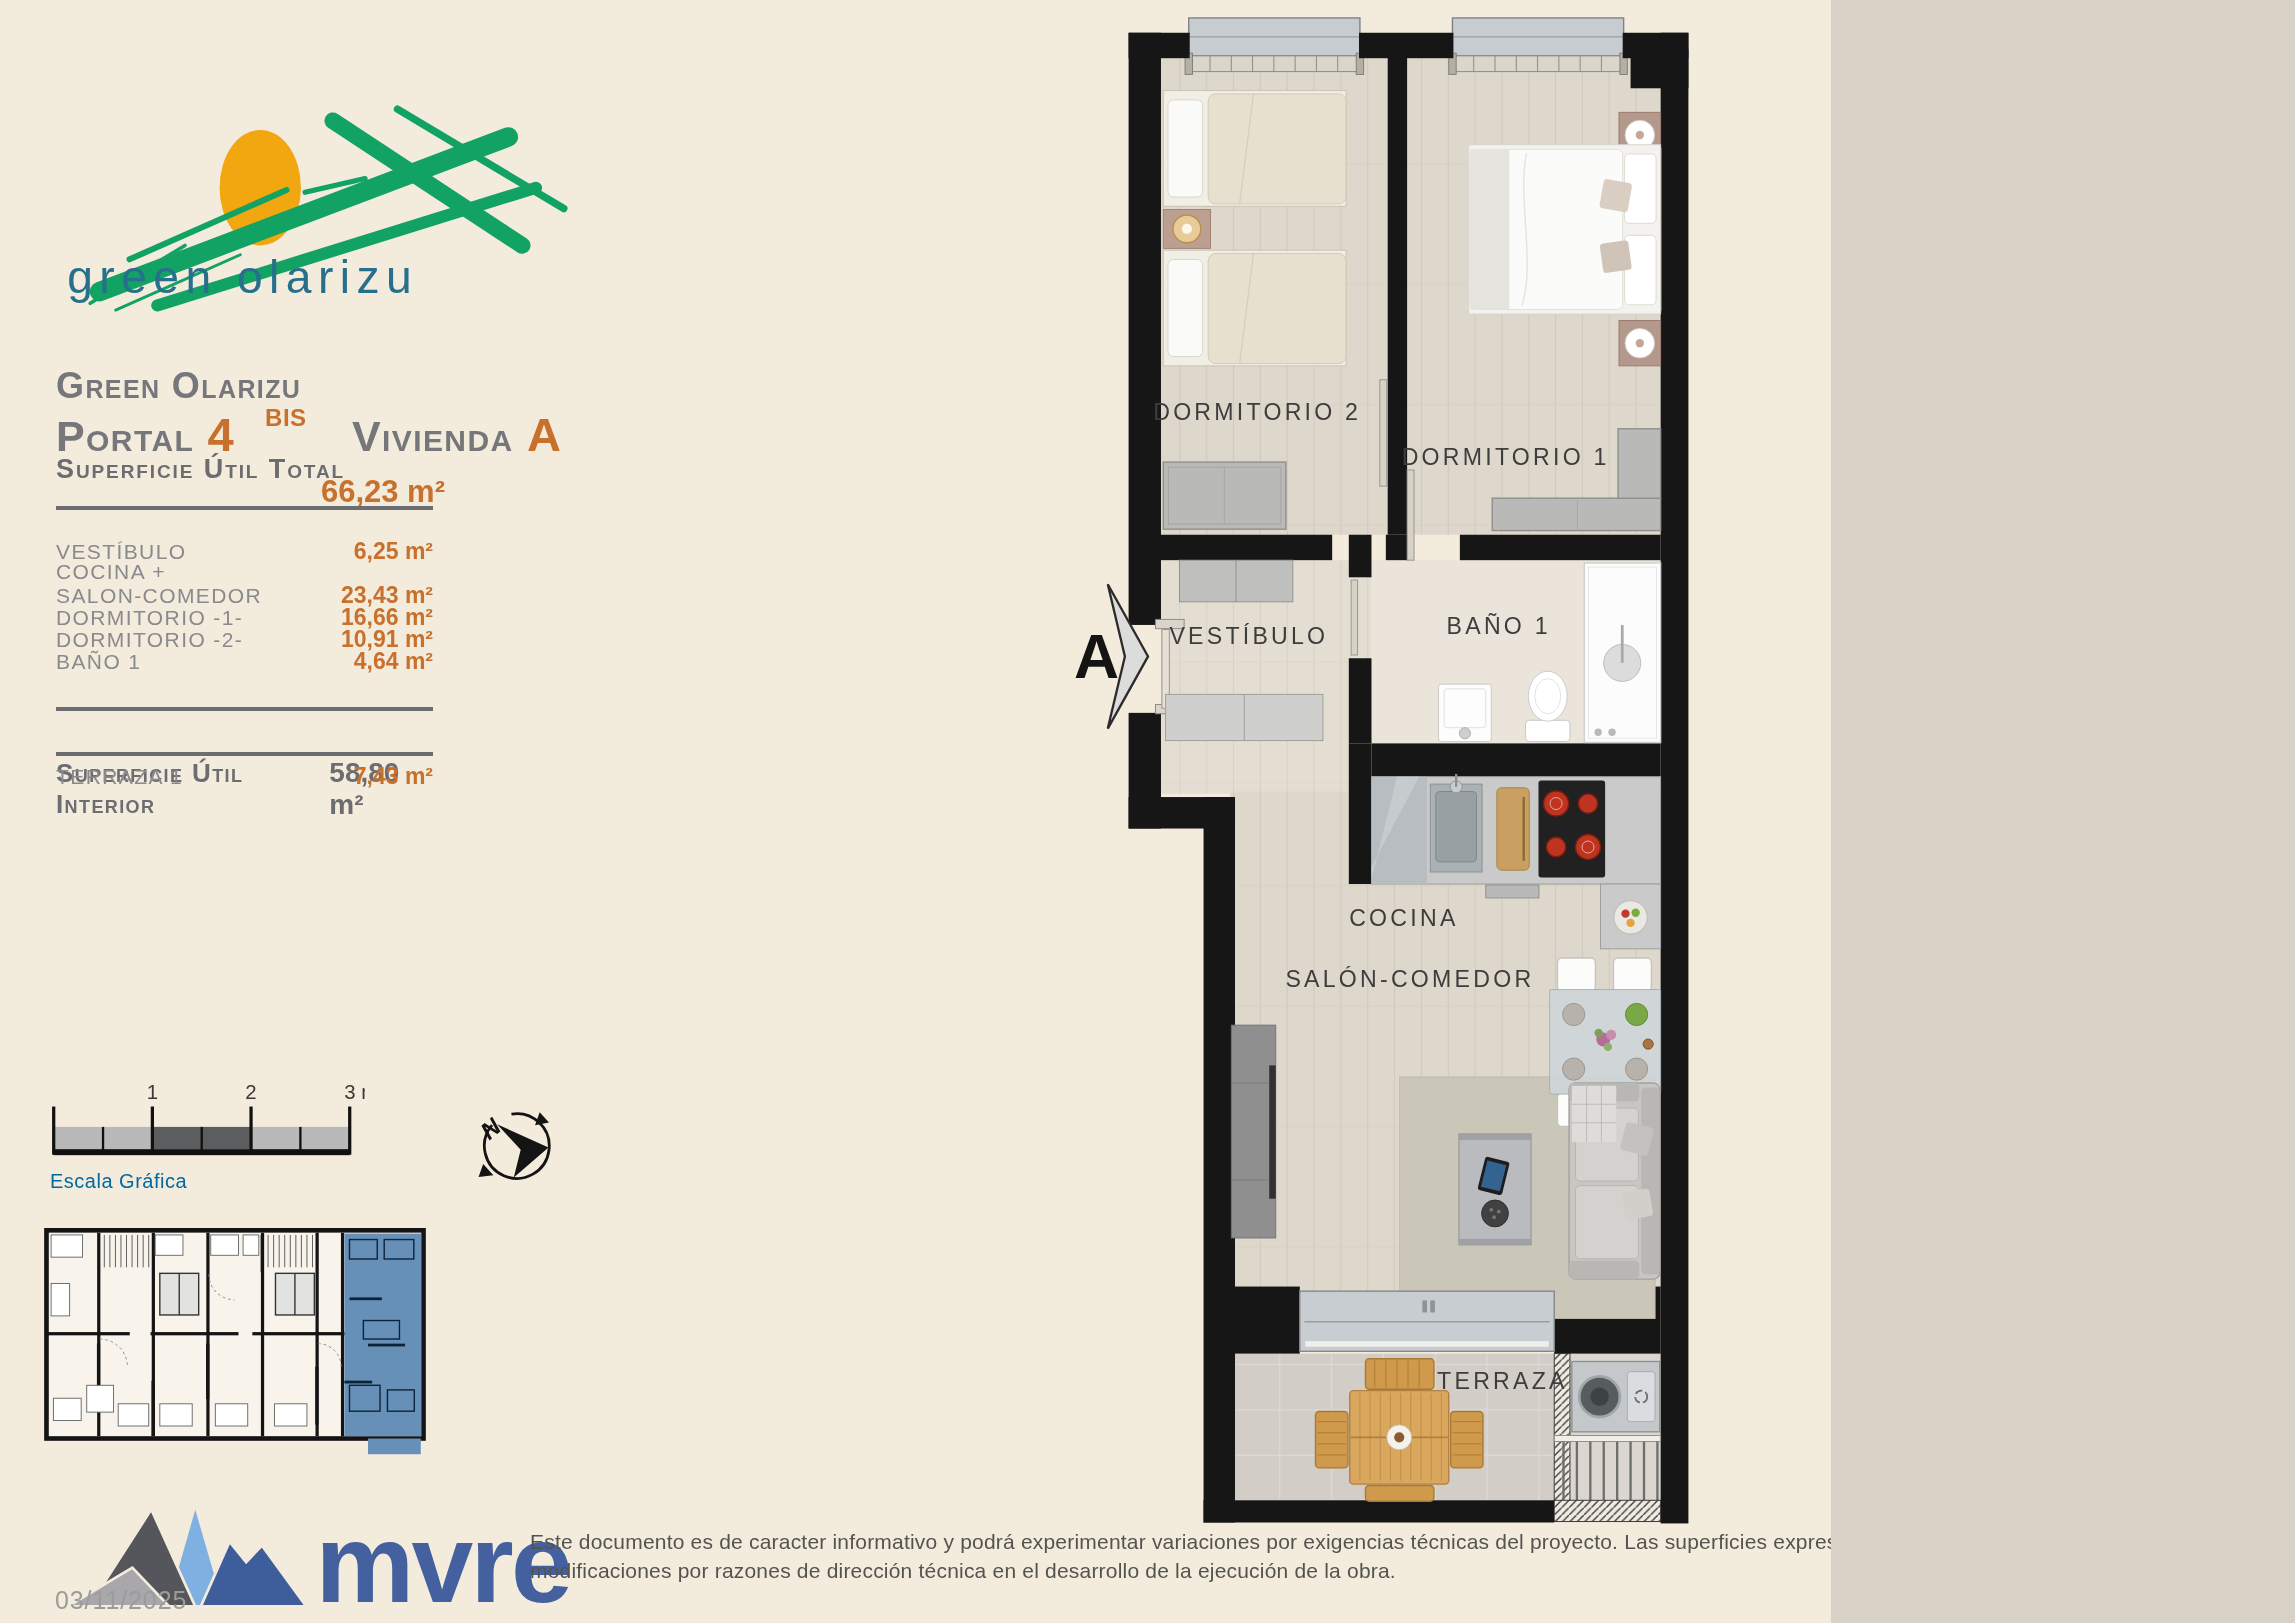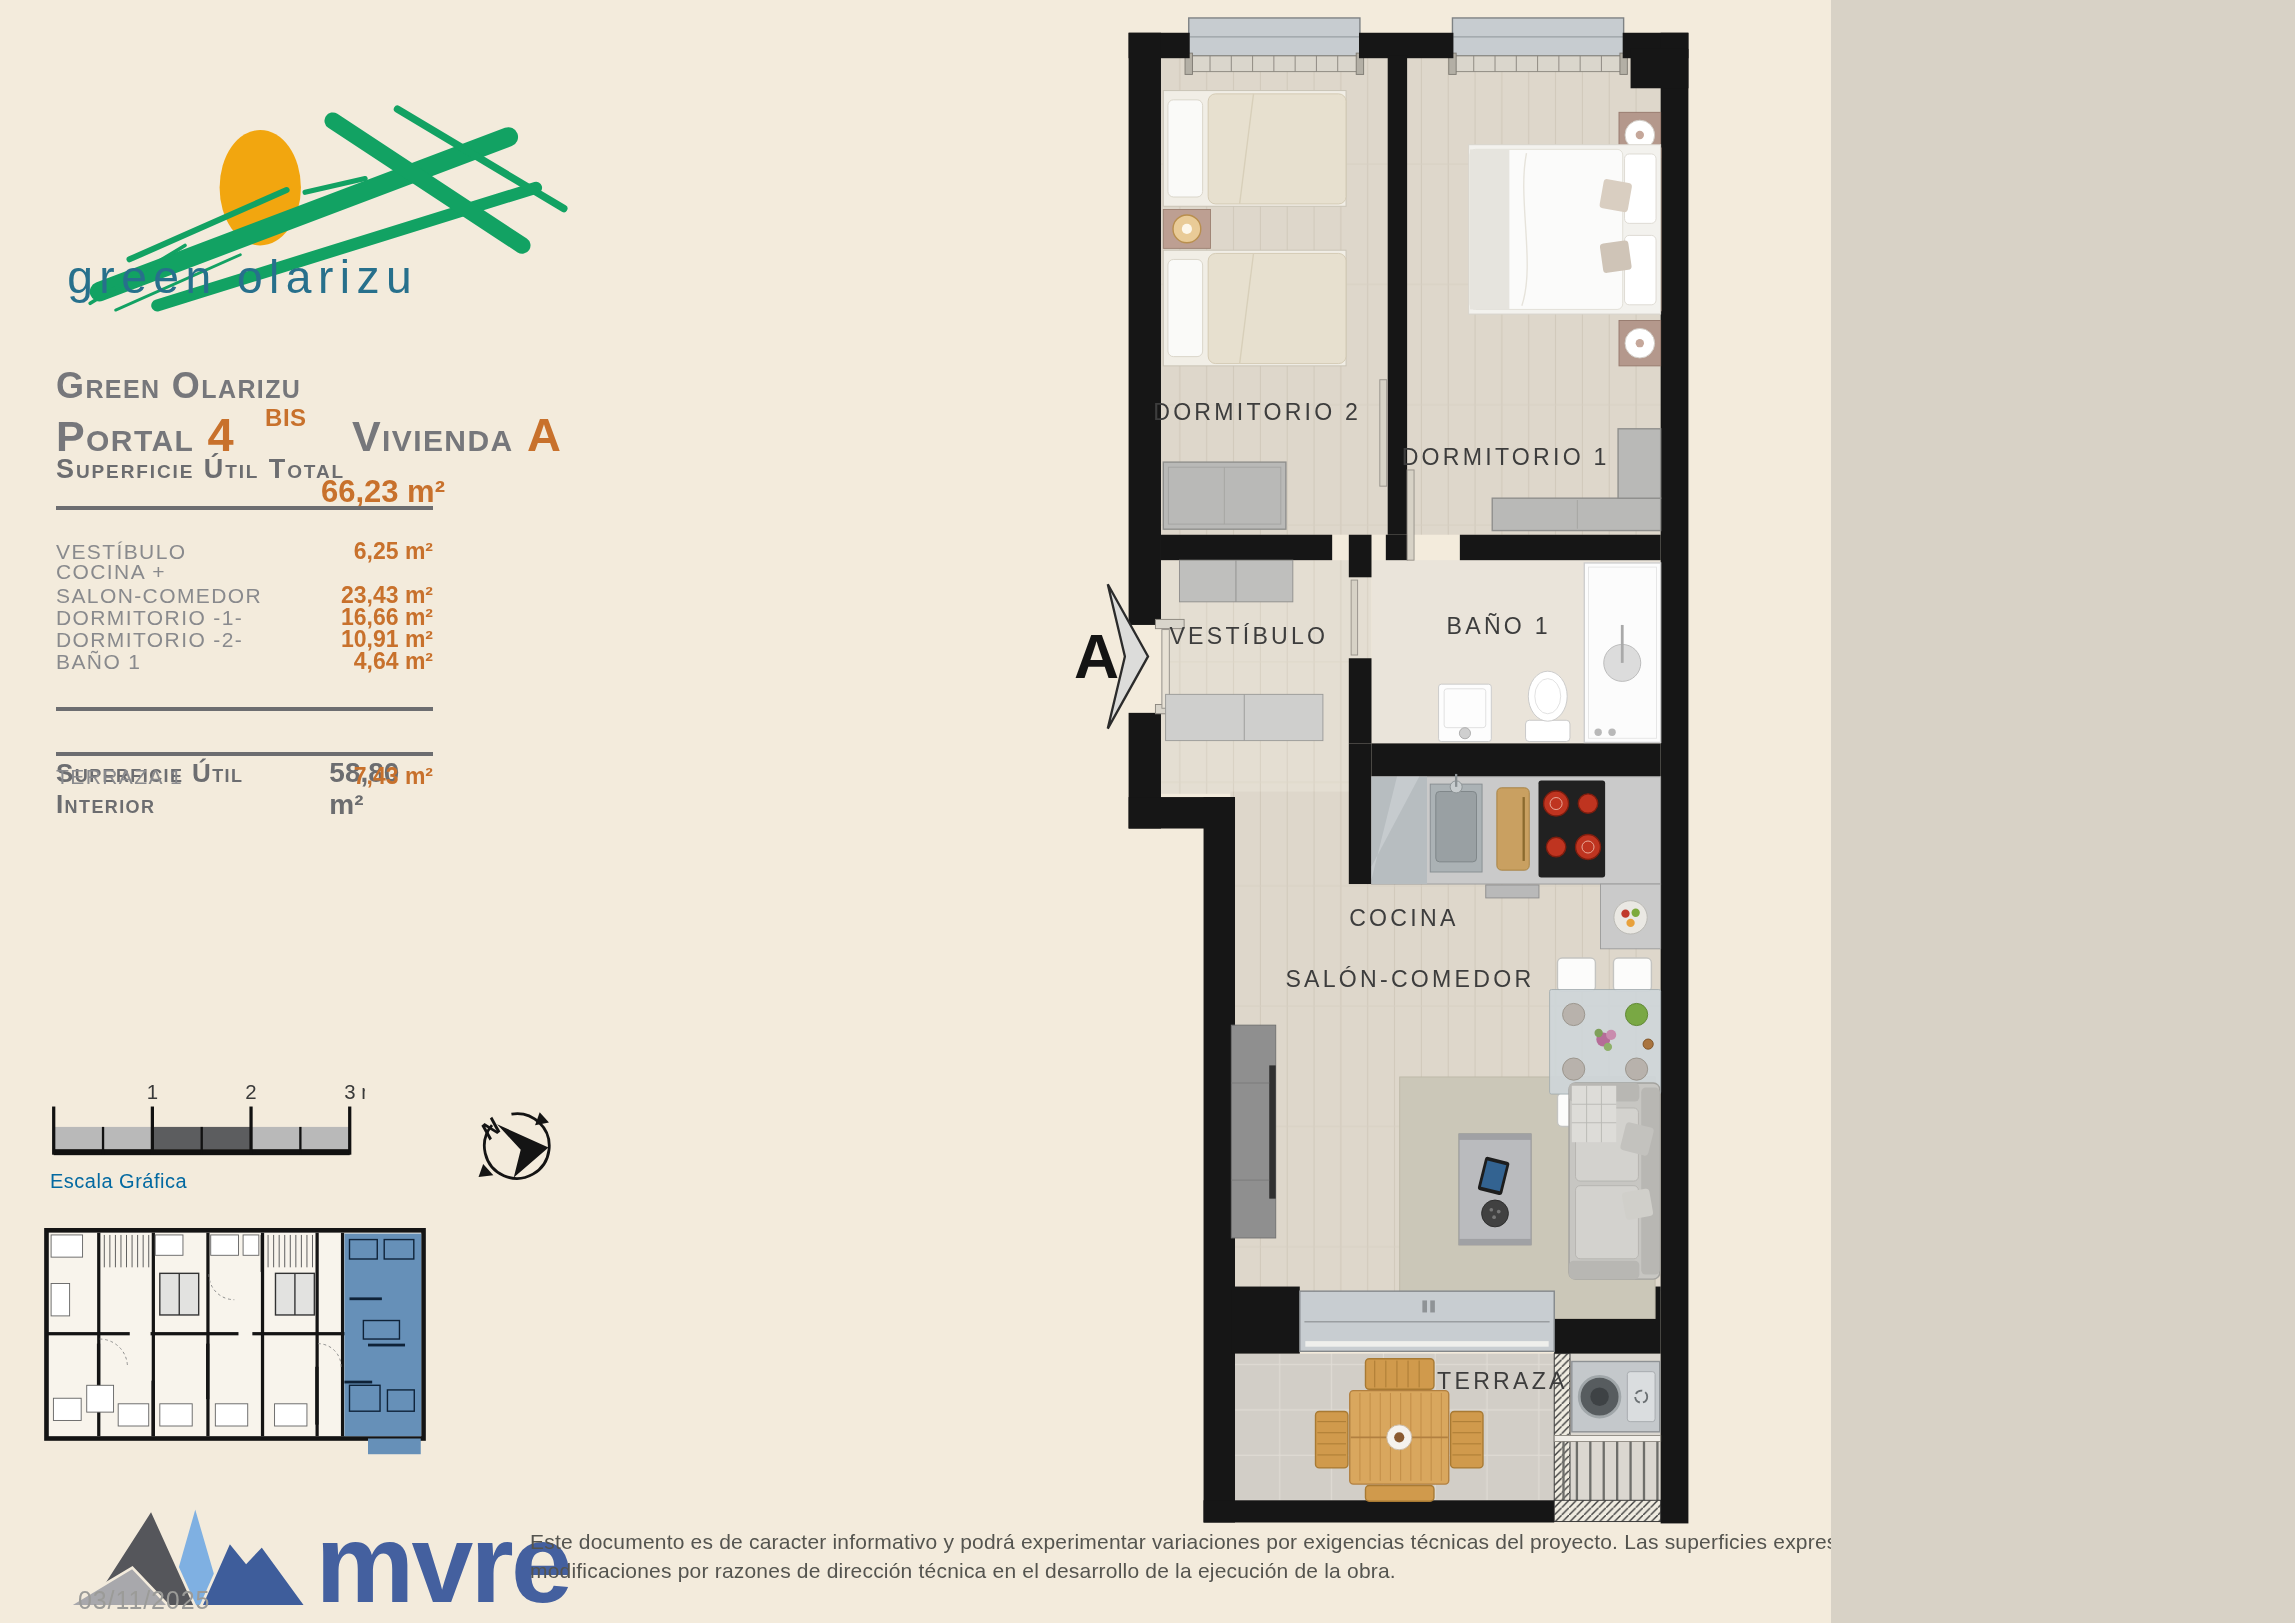--- a/index.html
+++ b/index.html
@@ -21,21 +21,21 @@
   .rule{left:56px;width:377px;height:4.2px;background:#6c6d70;}
   .rows{left:56px;top:538px;width:377px;}
   .row{display:flex;justify-content:space-between;align-items:baseline;height:22px;}
   .row .lbl{font-size:21px;color:#898a8d;letter-spacing:1.4px;}
   .row .val{font-size:23px;font-weight:700;color:#c8712c;}
   .interior{left:56px;top:714px;width:377px;display:flex;justify-content:space-between;align-items:baseline;}
   .interior .lbl{font-size:26px;font-weight:700;color:#6c6d70;font-variant:small-caps;letter-spacing:1.4px;}
   .interior .val{font-size:28px;font-weight:700;color:#6c6d70;margin-top:43px;}
   .terraza{top:763px;}
   .caption{left:50px;top:1170px;font-size:20px;color:#0369a1;letter-spacing:0.5px;}
-  .date{left:55px;top:1586px;font-size:25px;color:#9b9b98;letter-spacing:0.9px;margin-left:23px;}
+  .date{left:55px;top:1586px;font-size:25px;color:#9b9b98;letter-spacing:0.9px;}
   .disclaimer{left:530px;top:1527px;width:1749px;font-size:21px;line-height:29px;color:#54544f;letter-spacing:0.2px;}
   
   .plan-label{font:50px "Liberation Sans",sans-serif;letter-spacing:7px;fill:#3d3d3d;}
   .marker-a{font:700 135px "Liberation Sans",sans-serif;fill:#141414;}
   .scale-num{font:44px "Liberation Sans",sans-serif;fill:#3a3a3a;}
   .compass-n{font:italic 700 52px "Liberation Sans",sans-serif;fill:#141414;}
   .logo-text{font:400 100px "Liberation Sans",sans-serif;fill:#27708c;letter-spacing:14px;}
   .mvre-text{font:700 240px "Liberation Sans",sans-serif;fill:#44609f;letter-spacing:-6px;}
 </style>
 </head>

